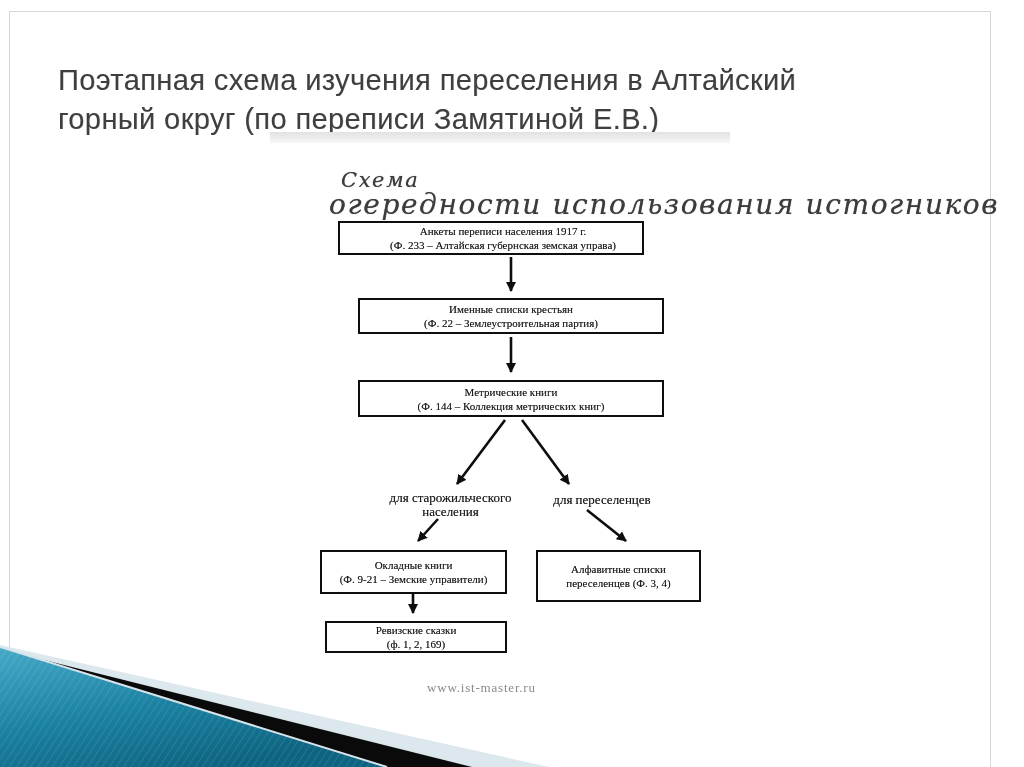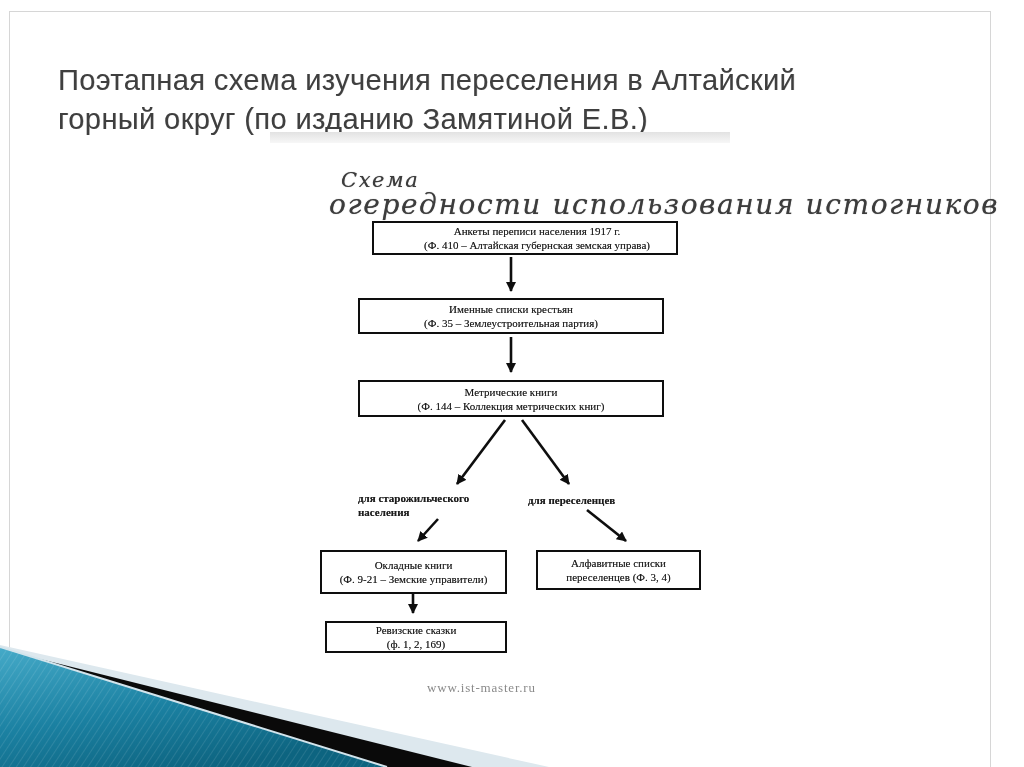--- a/index.html
+++ b/index.html
@@ -44,33 +44,32 @@
 
   .fbox {
     position: absolute; box-sizing: border-box;
     border: 2px solid #0e0e0e; background: #fff;
     display: flex; flex-direction: column; justify-content: center;
     text-align: center;
     font-family: "Liberation Serif", serif;
     font-size: 11px; line-height: 14px; color: #1c1c1c;
     text-shadow: 0 0 0.6px rgba(40,40,40,0.65);
   }
-  .box1 { left: 372px; top: 221px; width: 306px; height: 34px; padding-left: 24px; }
+  .box1 { left: 338px; top: 221px; width: 306px; height: 34px; padding-left: 24px; }
   .box2 { left: 358px; top: 298px; width: 306px; height: 36px; }
   .box3 { left: 358px; top: 380px; width: 306px; height: 37px; }
   .boxL { left: 320px; top: 550px; width: 187px; height: 44px; }
-  .boxR { left: 536px; top: 550px; width: 165px; height: 40px; }
+  .boxR { left: 536px; top: 550px; width: 165px; height: 52px; }
   .boxB { left: 325px; top: 621px; width: 182px; height: 32px; justify-content: center; }
 
   .branch-label {
-    position: absolute; text-align: left;
+    position: absolute; text-align: center;
     font-family: "Liberation Serif", serif;
-    font-size: 11px; line-height: 14px; color: #1c1c1c;
+    font-size: 13px; line-height: 14px; color: #1c1c1c;
     text-shadow: 0 0 0.6px rgba(40,40,40,0.65);
-    font-weight: bold;
   }
   .label-left  { left: 358px; top: 491px; width: 185px; }
   .label-right { left: 528px; top: 493px; width: 148px; }
 
   .watermark {
     position: absolute; left: 427px; top: 680px; width: 205px;
     font-family: "Liberation Serif", serif;
     font-size: 13px; letter-spacing: 0.8px; color: #8a8a8a;
   }
 
@@ -80,21 +79,21 @@
 </style>
 </head>
 <body>
 
 <div class="slide">
 
   <div class="slide-frame"></div>
 
   <h1 class="title">
     <span class="tline">Поэтапная схема изучения переселения в Алтайский</span>
-    <span class="tline">горный округ (по изданию Замятиной Е.В.)</span>
+    <span class="tline">горный округ (по переписи Замятиной Е.В.)</span>
   </h1>
 
   <div class="title-bar"></div>
 
   <div class="diagram">
 
     <div class="script-heading script-line1">Схема</div>
     <div class="script-heading script-line2">огередности использования истогников</div>
 
     <svg class="arrows" width="1024" height="767" viewBox="0 0 1024 767">
@@ -109,26 +108,26 @@
         <line x1="505" y1="420" x2="457" y2="484" marker-end="url(#ah)"></line>
         <line x1="522" y1="420" x2="569" y2="484" marker-end="url(#ah)"></line>
         <line x1="438" y1="519" x2="418" y2="541" marker-end="url(#ah)"></line>
         <line x1="587" y1="510" x2="626" y2="541" marker-end="url(#ah)"></line>
         <line x1="413" y1="589" x2="413" y2="613" marker-end="url(#ah)"></line>
       </g>
     </svg>
 
     <div class="fbox box1">
       <span>Анкеты переписи населения 1917 г.</span>
-      <span>(Ф. 410 – Алтайская губернская земская управа)</span>
+      <span>(Ф. 233 – Алтайская губернская земская управа)</span>
     </div>
 
     <div class="fbox box2">
       <span>Именные списки крестьян</span>
-      <span>(Ф. 35 – Землеустроительная партия)</span>
+      <span>(Ф. 22 – Землеустроительная партия)</span>
     </div>
 
     <div class="fbox box3">
       <span>Метрические книги</span>
       <span>(Ф. 144 – Коллекция метрических книг)</span>
     </div>
 
     <div class="branch-label label-left">
       <span style="display:block">для старожильческого</span>
       <span style="display:block">населения</span>

